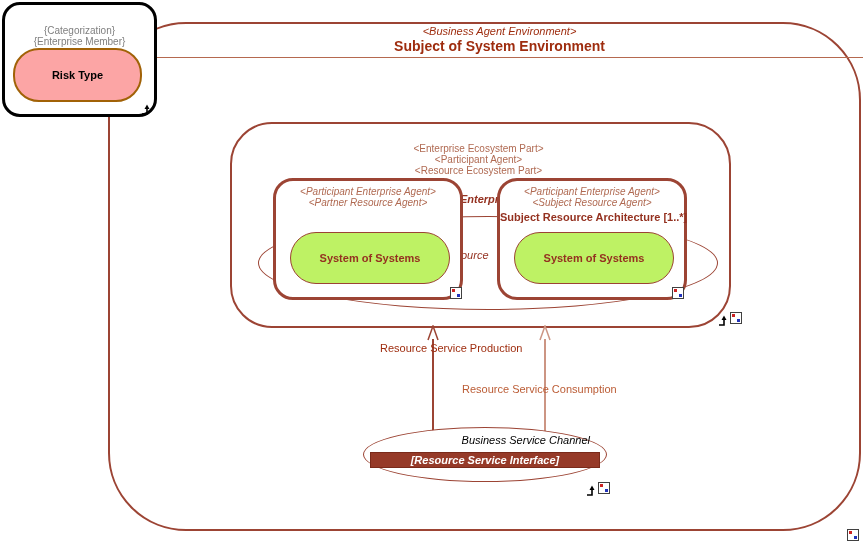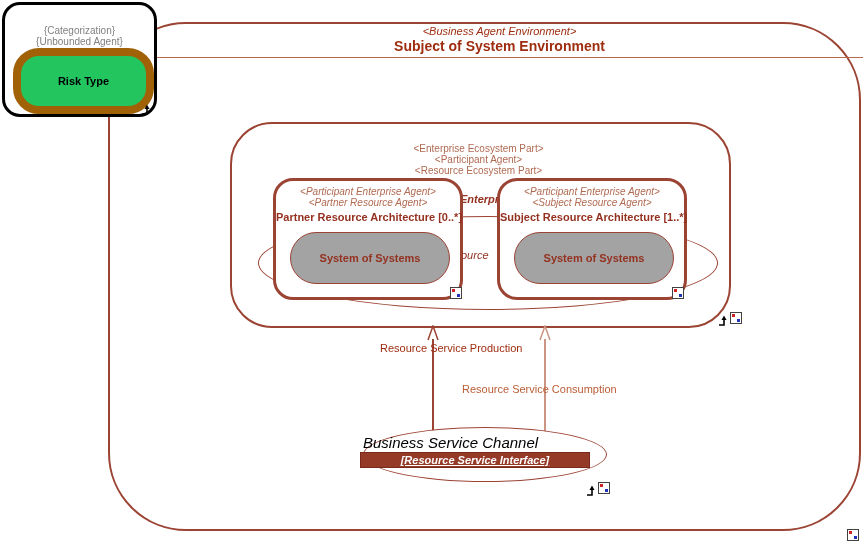--- a/index.html
+++ b/index.html
@@ -18,22 +18,22 @@
   .outer-title{font-weight:bold;font-size:14px;color:#9e2c0e;margin-top:1px;}
   .title-separator{left:153px;top:57px;width:710px;height:1px;background:#b5694f;z-index:0;}
   
   .risk-box{
     left:2px;top:2px;width:149px;height:109px;background:#fff;
     border:3px solid #000;border-radius:18px;z-index:3;text-align:center;
   }
   .risk-stereo{font-size:10px;color:#808080;line-height:11px;}
   .risk-title{font-size:12px;font-weight:bold;color:#000;margin-top:3px;}
   .risk-oval{
-    left:13px;top:48px;width:125px;height:50px;background:#22c55e;
-    border:8px solid #a16207;border-radius:26px;z-index:4;
+    left:13px;top:48px;width:125px;height:50px;background:#fca5a5;
+    border:2px solid #a16207;border-radius:26px;z-index:4;
     display:flex;align-items:center;justify-content:center;
     font-size:11px;font-weight:bold;color:#000;
   }
   
   .eco-box{
     left:230px;top:122px;width:497px;height:202px;
     border:2px solid #9c4434;border-radius:42px;z-index:1;
   }
   .eco-stereos{left:230px;top:143px;width:497px;text-align:center;z-index:1;}
   .eco-stereos div{font-size:10px;color:#b06a52;line-height:11px;}
@@ -48,46 +48,46 @@
   
   .arch-box{
     top:178px;width:184px;height:116px;background:#fff;
     border:3px solid #9c4434;border-radius:20px;z-index:2;text-align:center;
   }
   .partner-box{left:273px;}
   .subject-box{left:497px;}
   .arch-stereo{font-size:10px;color:#b06a52;line-height:11px;font-style:italic;}
   .arch-title{font-size:11px;font-weight:bold;color:#943120;margin-top:3px;white-space:nowrap;}
   .sos-oval{
-    position:absolute;left:14px;top:51px;width:158px;height:50px;background:#a3a3a3;
+    position:absolute;left:14px;top:51px;width:158px;height:50px;background:#bef264;
     border:1.5px solid #9c4434;border-radius:26px;
     display:flex;align-items:center;justify-content:center;
     font-size:11px;font-weight:bold;color:#943120;
   }
   .arch-box .pad{padding-top:5px;}
   .risk-box .pad{padding-top:20px;}
   
   .conn-line{width:2px;z-index:1;}
   .prod-line{left:432px;top:339px;height:93px;background:#9c4434;}
   .cons-line{left:544px;top:339px;height:93px;background:#cc9583;}
   .conn-label{z-index:2;font-size:11px;white-space:nowrap;padding-left:31px;}
   .prod-label{left:349px;top:342px;color:#9e2c0e;}
   .cons-label{left:431px;top:383px;color:#bb5c35;}
   .arrowhead{z-index:1;}
   
   .channel-ellipse{
     left:363px;top:427px;width:242px;height:53px;background:#fff;
     border:1.5px solid #9c4434;border-radius:50%;z-index:2;
   }
-  .channel-title{left:363px;top:434px;width:242px;text-align:left;z-index:3;
-    font-size:15px;font-style:italic;color:#000;}
+  .channel-title{left:348px;top:434px;width:242px;text-align:right;z-index:3;
+    font-size:11px;font-style:italic;color:#000;}
   .iface-bar{
-    left:360px;top:452px;width:228px;height:14px;background:#963a28;
+    left:370px;top:452px;width:228px;height:14px;background:#963a28;
     border:1px solid #7a2a1a;z-index:3;display:flex;align-items:center;justify-content:center;
-    font-size:11px;font-weight:bold;font-style:italic;color:#fff;text-decoration:underline;
+    font-size:11px;font-weight:bold;font-style:italic;color:#fff;
   }
   
   .comp-icon{width:10px;height:10px;background:#fff;border:1px solid #404040;z-index:4;}
   .comp-icon i{position:absolute;width:3px;height:3px;display:block;}
   .comp-icon .r{left:1px;top:1px;background:#cc2222;}
   .comp-icon .b{right:1px;bottom:1px;background:#2233bb;}
   .drill-icon{width:11px;height:11px;z-index:4;}
 </style>
 </head>
 <body>
@@ -119,21 +119,20 @@
     </div>
 
   <div class="abs hidden-ellipse"></div>
   <div class="abs frag frag-top">Enterpr</div>
   <div class="abs frag frag-mid">ource</div>
 
   <div class="abs arch-box partner-box">
     <div class="pad">
       <div class="arch-stereo">&lt;Participant Enterprise Agent&gt;</div>
       <div class="arch-stereo">&lt;Partner Resource Agent&gt;</div>
-      <div class="arch-title">Partner Resource Architecture [0..*]</div>
     </div>
     <div class="sos-oval">System of Systems</div>
   </div>
   <div class="abs comp-icon" style="left:450px;top:287px;">
       <i class="r"></i>
       <i class="b"></i>
     </div>
 
   <div class="abs arch-box subject-box">
     <div class="pad">
@@ -174,21 +173,21 @@
       </svg>
   </div>
   <div class="abs comp-icon" style="left:598px;top:482px;">
       <i class="r"></i>
       <i class="b"></i>
     </div>
 
   <div class="abs risk-box">
     <div class="pad">
       <div class="risk-stereo">{Categorization}</div>
-      <div class="risk-stereo">{Unbounded Agent}</div>
+      <div class="risk-stereo">{Enterprise Member}</div>
     </div>
   </div>
   <div class="abs risk-oval">Risk Type</div>
   <div class="abs drill-icon" style="left:140px;top:101px;">
     <svg width="11" height="11" viewBox="0 0 11 11">
         <path d="M2 10 H7 V5" fill="none" stroke="#000" stroke-width="1.6"></path>
         <path d="M4.5 5 L9.5 5 L7 0.5 Z" fill="#000"></path>
       </svg>
   </div>
 

